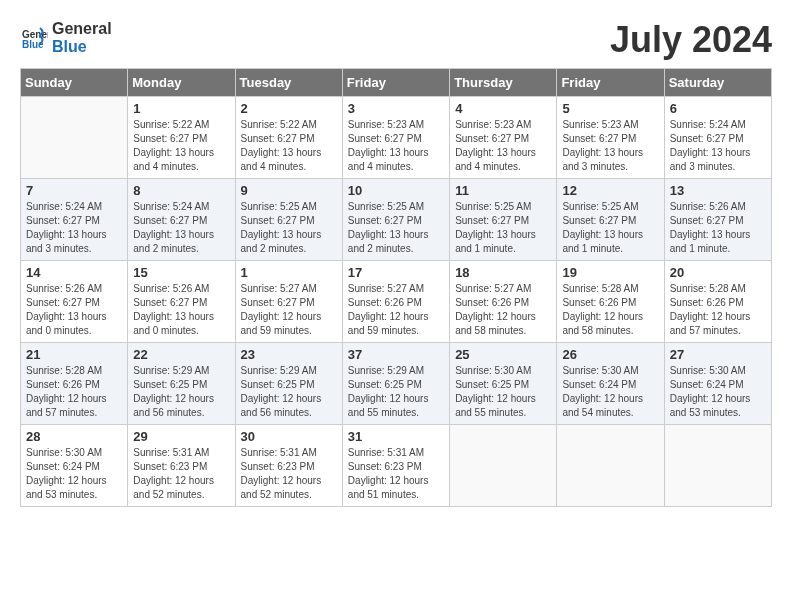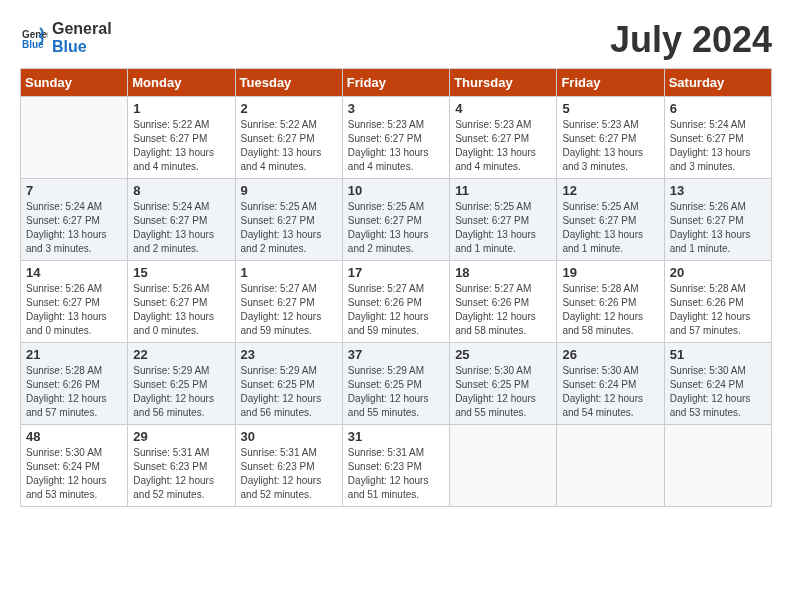--- a/index.html
+++ b/index.html
@@ -38,21 +38,21 @@
       font-size: 14px;
       color: #333;
       margin-top: 2px;
     }
     .calendar-table {
       width: 100%;
       border-collapse: collapse;
       margin-top: 8px;
     }
     .calendar-table th {
-      background-color: #c2410c;
+      background-color: #737373;
       color: #fff;
       font-size: 13px;
       font-weight: bold;
       padding: 6px 4px;
       text-align: left;
       border: 1px solid #ccc;
     }
     .calendar-table td {
       border: 1px solid #ccc;
       vertical-align: top;
@@ -222,27 +222,27 @@
         </td>
         <td>
           <span class="day-number">25</span>
           <div class="cell-text">Sunrise: 5:30 AM<br>Sunset: 6:25 PM<br>Daylight: 12 hours<br>and 55 minutes.</div>
         </td>
         <td>
           <span class="day-number">26</span>
           <div class="cell-text">Sunrise: 5:30 AM<br>Sunset: 6:24 PM<br>Daylight: 12 hours<br>and 54 minutes.</div>
         </td>
         <td>
-          <span class="day-number">51</span>
+          <span class="day-number">27</span>
           <div class="cell-text">Sunrise: 5:30 AM<br>Sunset: 6:24 PM<br>Daylight: 12 hours<br>and 53 minutes.</div>
         </td>
       </tr>
       <tr>
         <td>
-          <span class="day-number">48</span>
+          <span class="day-number">28</span>
           <div class="cell-text">Sunrise: 5:30 AM<br>Sunset: 6:24 PM<br>Daylight: 12 hours<br>and 53 minutes.</div>
         </td>
         <td>
           <span class="day-number">29</span>
           <div class="cell-text">Sunrise: 5:31 AM<br>Sunset: 6:23 PM<br>Daylight: 12 hours<br>and 52 minutes.</div>
         </td>
         <td>
           <span class="day-number">30</span>
           <div class="cell-text">Sunrise: 5:31 AM<br>Sunset: 6:23 PM<br>Daylight: 12 hours<br>and 52 minutes.</div>
         </td>

